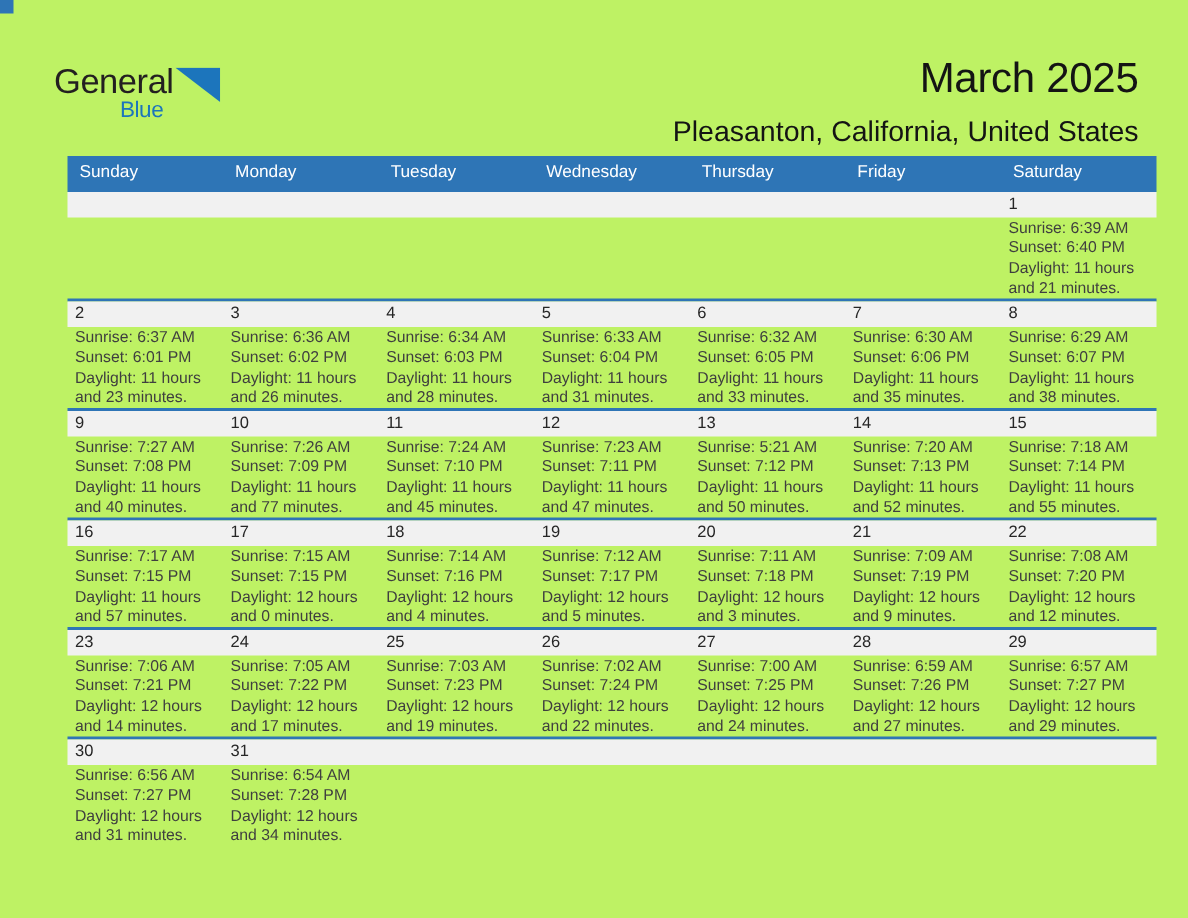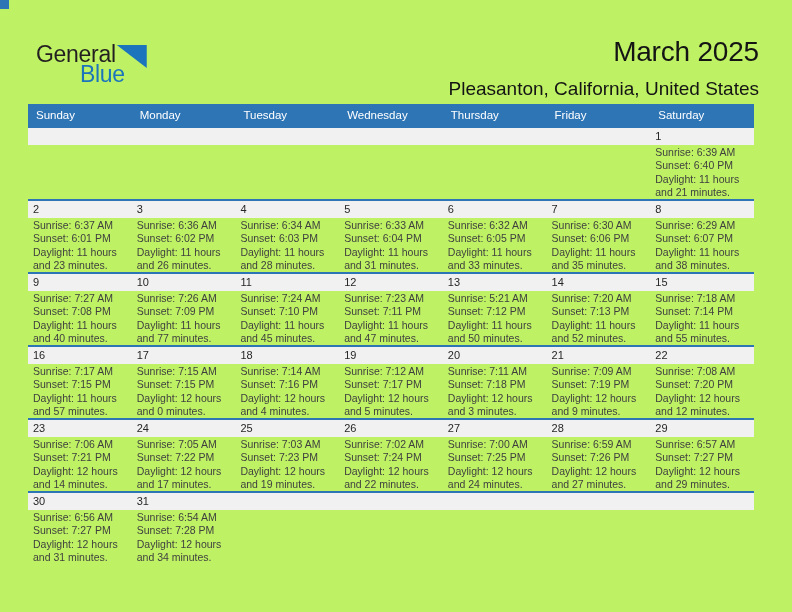--- a/index.html
+++ b/index.html
@@ -19,31 +19,31 @@
   }
   
   .logo{position:absolute;left:36px;top:42px;width:130px;}
   .logo-row{display:flex;align-items:flex-start;}
   .logo-general{font-size:23px;color:#231F20;letter-spacing:-0.3px;line-height:24px;}
   .logo-triangle{
     display:inline-block;width:30px;height:23px;margin-left:1px;margin-top:3px;
     background:var(--logo-blue);
     clip-path:polygon(0 0,100% 0,100% 100%);
   }
-  .logo-blue{font-size:23px;color:var(--logo-blue);letter-spacing:-0.3px;line-height:20px;padding-left:44px;margin-top:-4px;}
+  .logo-blue{font-size:15px;color:var(--logo-blue);letter-spacing:-0.3px;line-height:20px;padding-left:44px;margin-top:-4px;}
   
   .month-title{
     position:absolute;right:33px;top:36px;font-size:28px;color:#141414;
     letter-spacing:-0.2px;
   }
   .location{
     position:absolute;right:33px;top:78px;font-size:19px;color:#141414;
   }
   
-  .calendar{position:absolute;left:28px;top:104px;width:726px;}
+  .calendar{position:absolute;left:45px;top:104px;width:726px;}
   .weekday-row{
     display:grid;grid-template-columns:repeat(7,1fr);
     background:var(--header-bar);height:22px;align-items:center;
   }
   .wd{color:#ffffff;font-size:11.5px;padding-left:8px;overflow:hidden;white-space:nowrap;}
   .week{border-top:2px solid var(--week-divider);}
   .date-row{
     display:grid;grid-template-columns:repeat(7,1fr);
     background:var(--date-strip);height:17px;
   }

